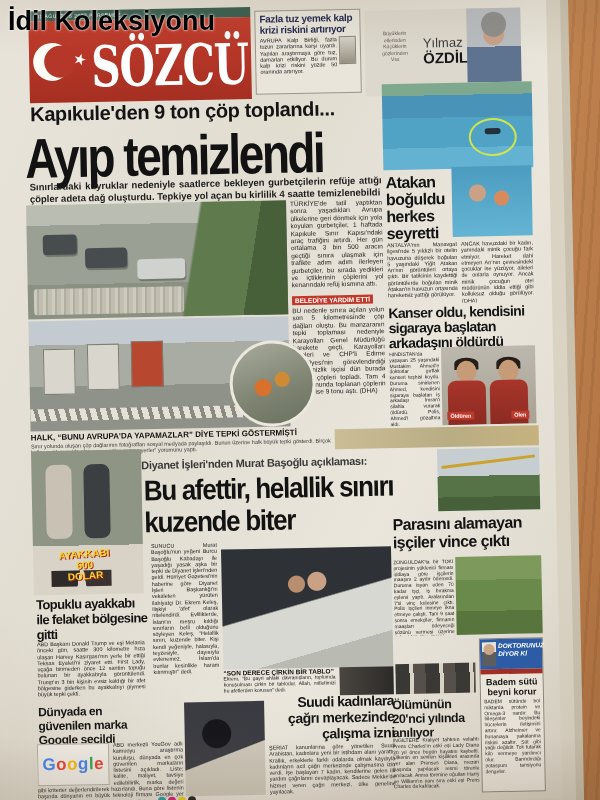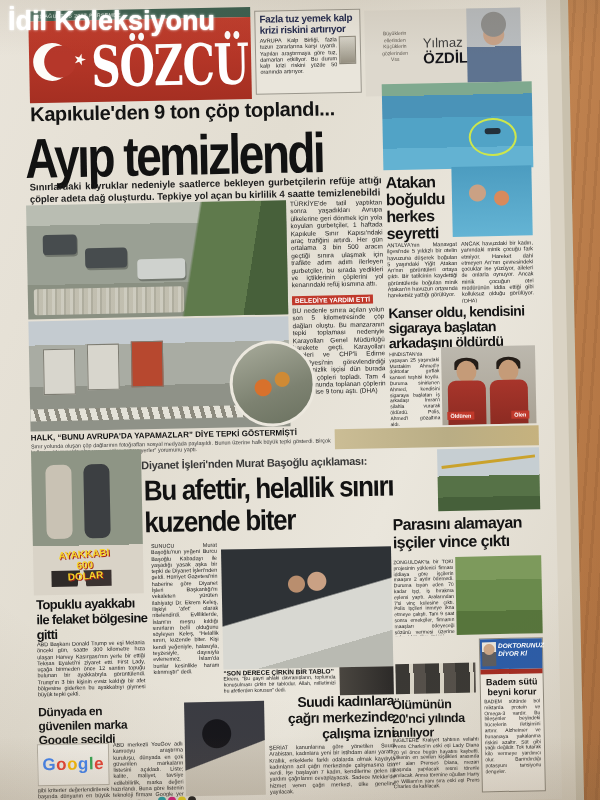--- a/index.html
+++ b/index.html
@@ -16,21 +16,21 @@
     background:linear-gradient(115deg,#eae5db,#e2ddd1 40%,#eae6dc 68%,#dcd6c9);}
   .b{position:absolute;}
   .ph{position:absolute;overflow:hidden;}
   .jt{text-align:justify;color:#222;}
   .pre{white-space:pre-line;}
   .t6{font-size:6.5px;line-height:7.4px;}
   .t55{font-size:5.5px;line-height:6.3px;}
   .t5{font-size:5px;line-height:5.8px;}
 
   .watermark{left:8px;top:6px;width:330px;z-index:60;font-weight:900;font-size:27px;
-    letter-spacing:0;color:#ffffff;text-shadow:0 0 3px rgba(255,255,255,.95),0 0 1px #fff;}
+    letter-spacing:0;color:#000000;text-shadow:0 0 3px rgba(255,255,255,.95),0 0 1px #fff;}
   .mast-date{left:36px;top:6px;width:222px;height:10px;background:#3a5f50;color:#e8efe9;
     font-size:5px;line-height:10px;padding-left:8px;box-sizing:border-box;letter-spacing:.5px;}
   .masthead{left:36px;top:16px;width:222px;height:82px;
     background:linear-gradient(180deg,#c23c2c,#a52f22);}
   .flag{left:4px;top:12px;width:58px;height:58px;}
   .cres1{position:absolute;left:0;top:10px;width:38px;height:38px;background:#fdfdf8;border-radius:50%;}
   .cres2{position:absolute;left:11px;top:13px;width:32px;height:32px;background:#b5372a;border-radius:50%;}
   .star{position:absolute;left:40px;top:18px;color:#fdfdf8;font-size:15px;transform:rotate(18deg);}
   .mast-title{position:absolute;left:62px;top:14px;color:#fff;font-family:"DejaVu Serif",serif;
     font-weight:700;font-size:44px;letter-spacing:-1px;transform:scaleY(1.28) scaleX(.92);

